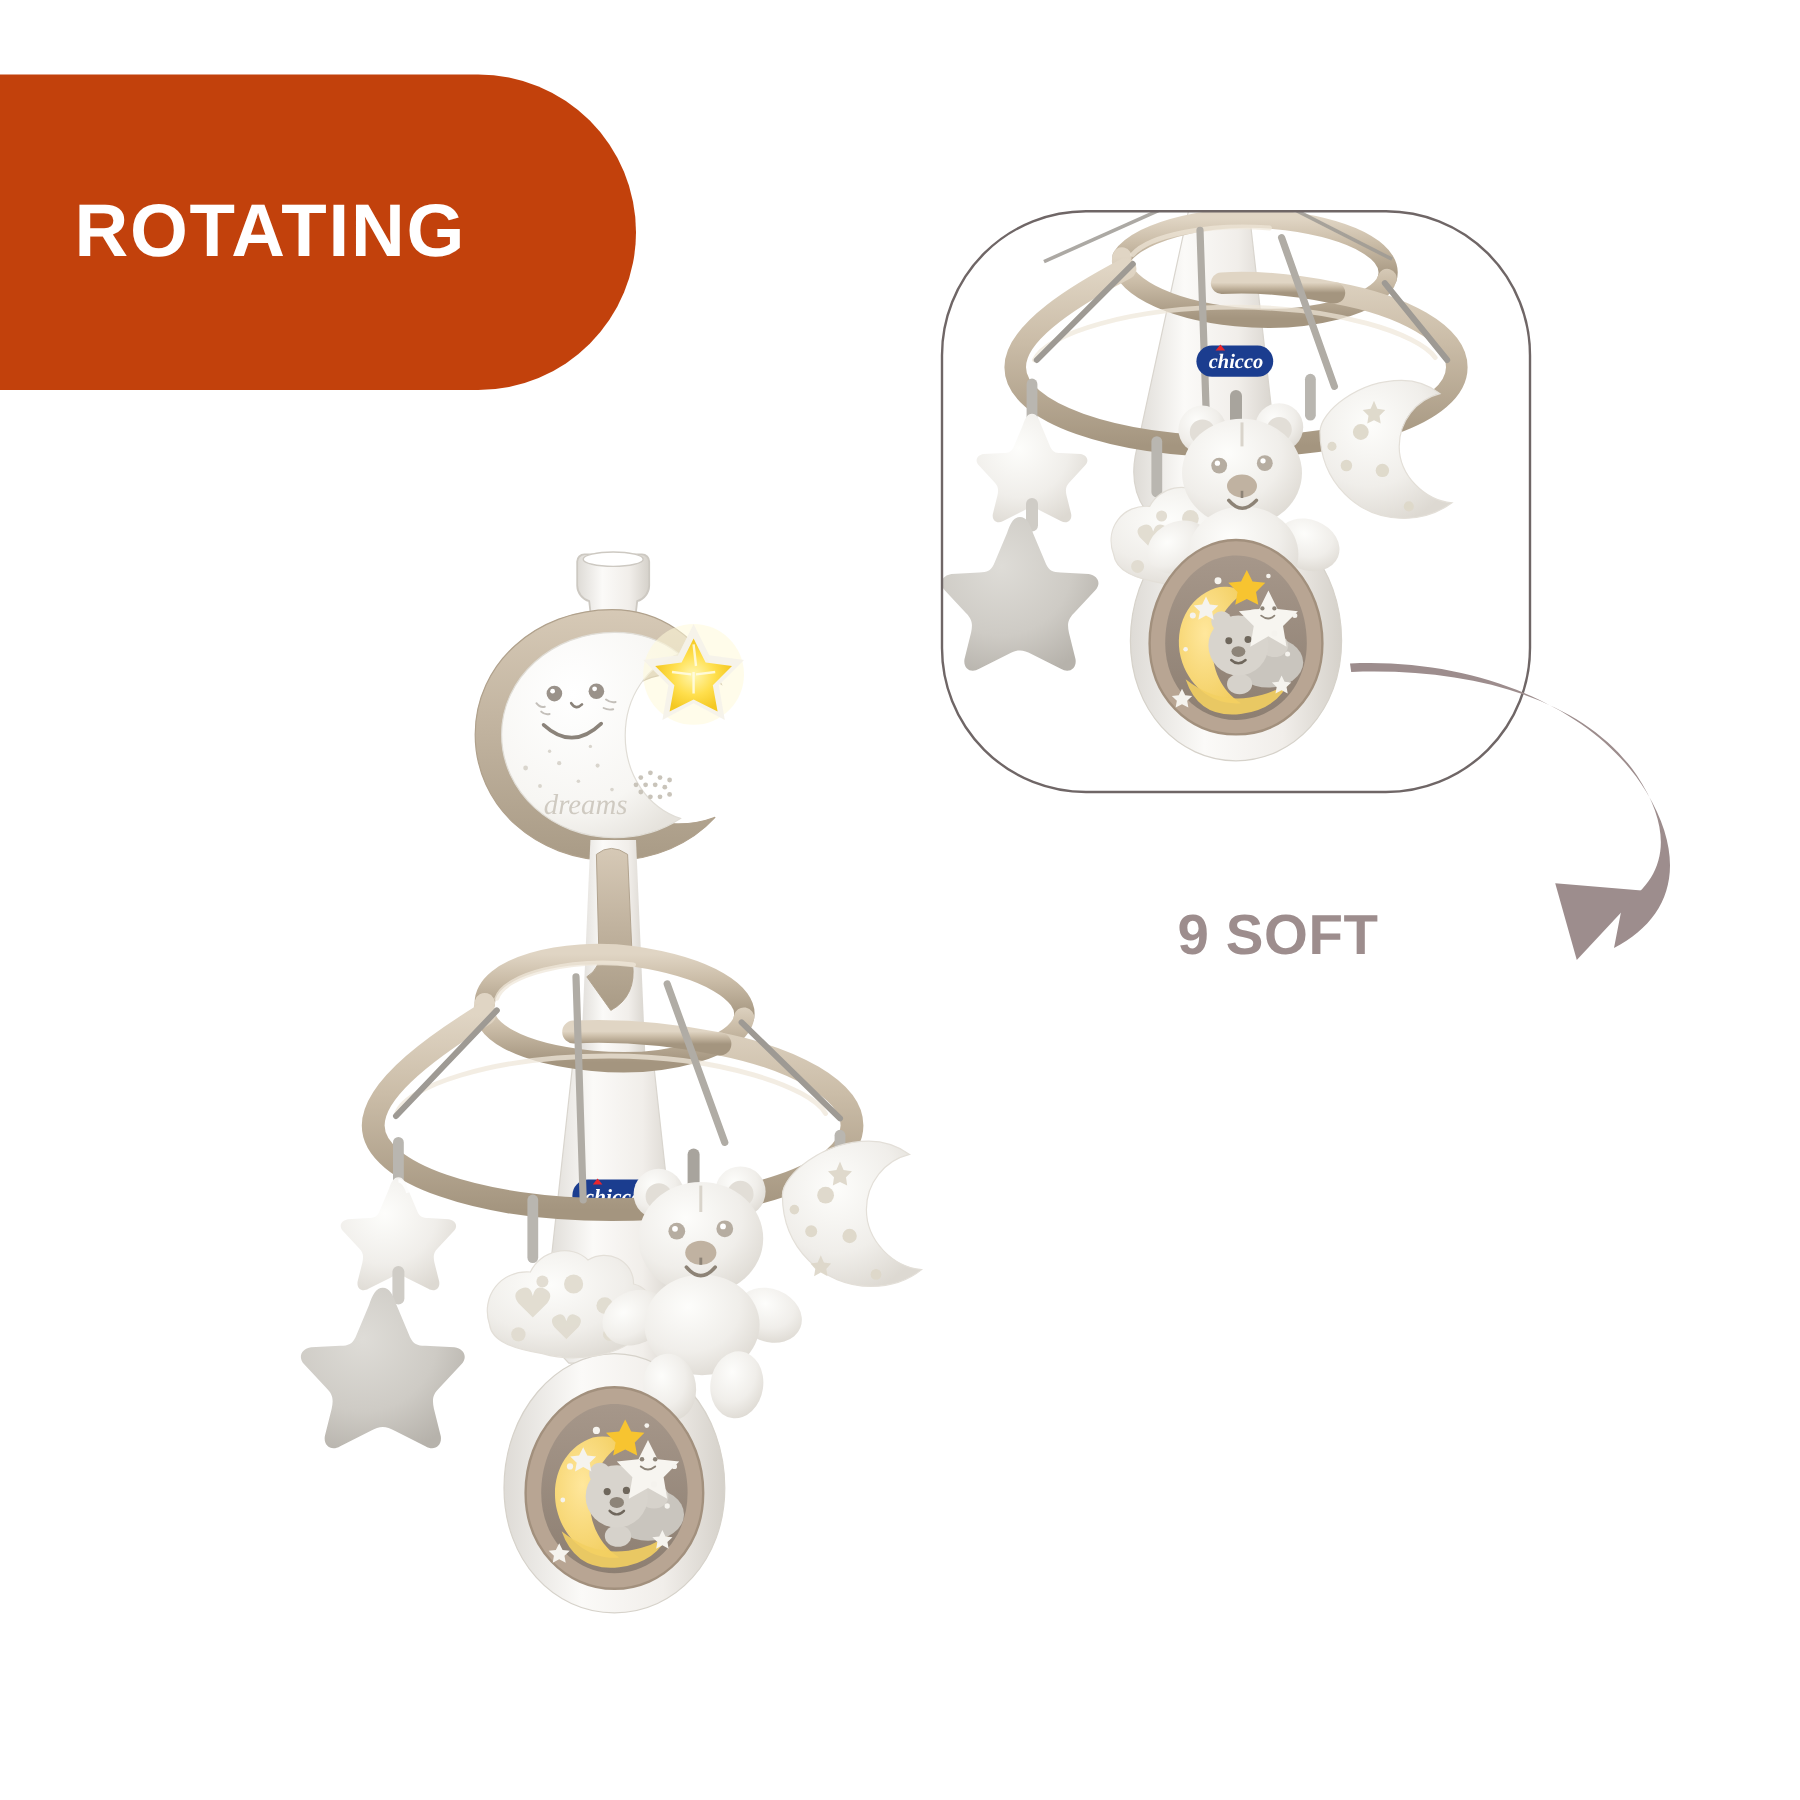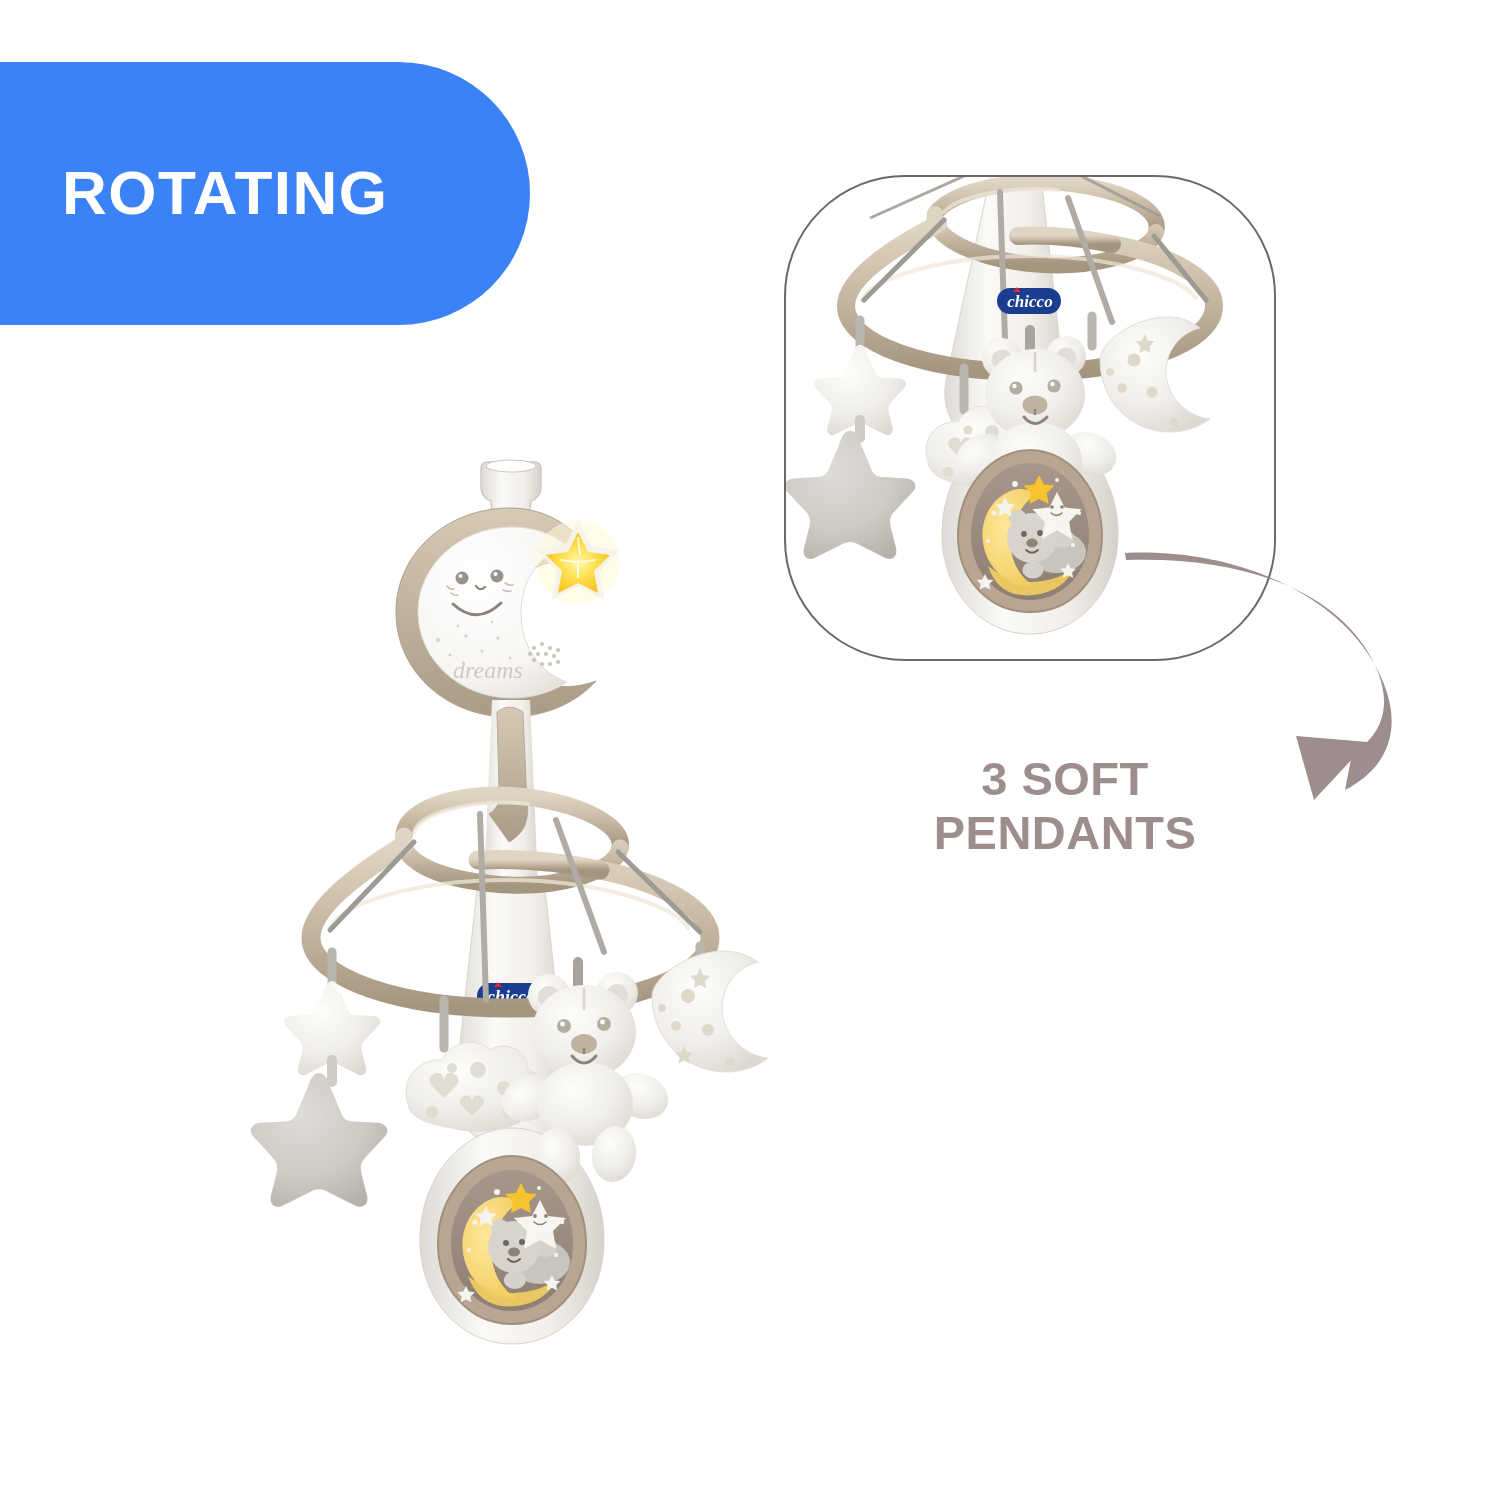--- a/index.html
+++ b/index.html
@@ -10,21 +10,21 @@
     position:relative;
     overflow:hidden;
   }
   #stage{position:absolute;inset:0;}
 
   
   .badge{
     position:absolute;
     left:0; top:62px;
     width:530px; height:263px;
-    background:#3b82f6;
+    background:#c2410c;
     border-radius:0 132px 132px 0;
     display:flex; flex-direction:column;
     justify-content:center;
     box-sizing:border-box;
     padding-left:62px;
   }
   .badge-line{
     color:#ffffff;
     font-size:62px;
     font-weight:bold;
@@ -572,17 +572,16 @@
              C1322 584 1230 556 1126 560
              Z" fill="#9d8d8d"></path>
     <path d="M1296 736 L1368 742 L1314 800 Z" fill="#9d8d8d"></path>
   </svg>
 
   <div class="badge">
     <div class="badge-line">ROTATING</div>
   </div>
 
   <div class="callout">
-    <div>3 SOFT</div>
-    <div>PENDANTS</div>
+    <div>9 SOFT</div>
   </div>
 
 </div>
 
 </body></html>

